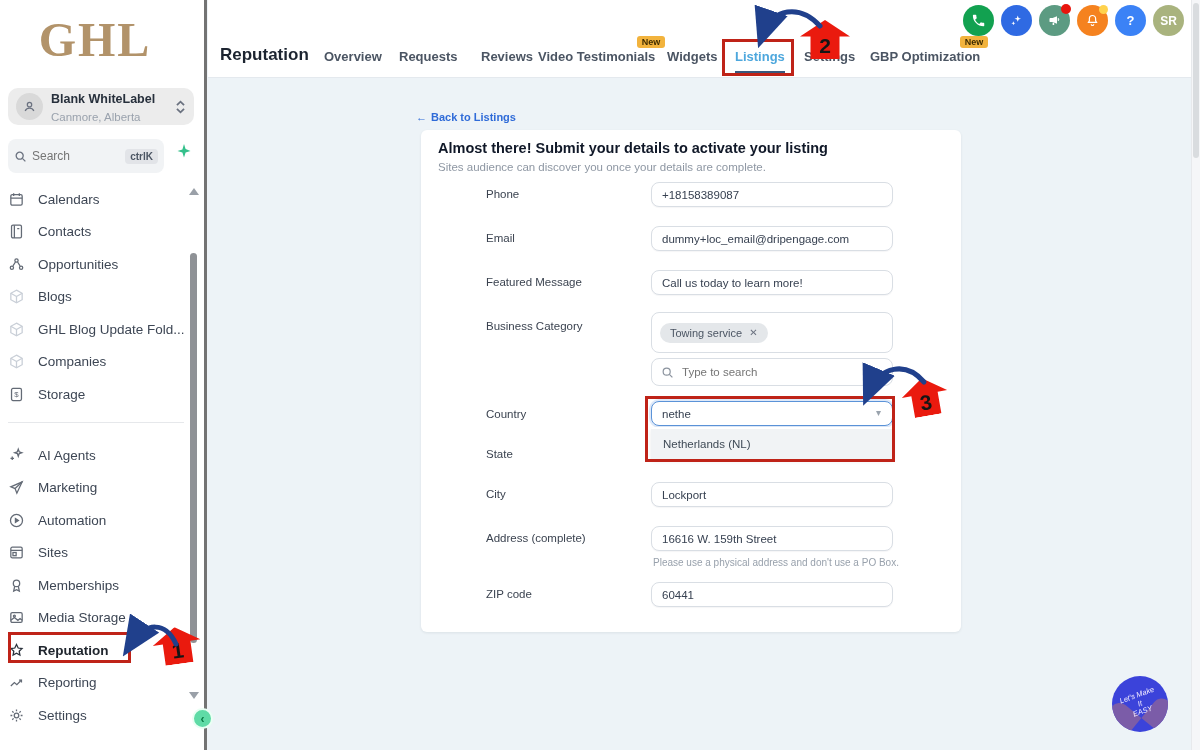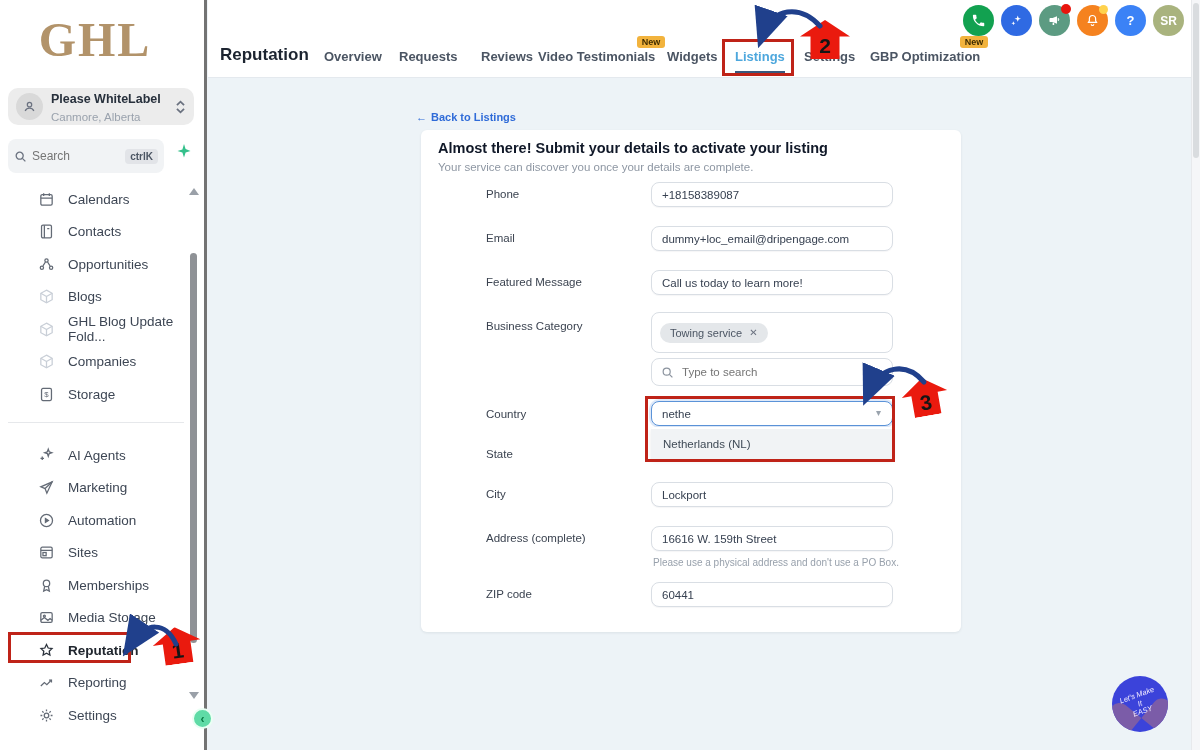--- a/index.html
+++ b/index.html
@@ -21,21 +21,21 @@
   .account .loc { font-size:11.5px; color:#9aa2ad; line-height:13px; white-space:nowrap; }
   .srchbox { position:absolute; left:8px; top:139px; width:156px; height:25px; background:#f1f3f5;
              border-radius:8px; display:flex; align-items:center; padding:17px 6px; }
   .srchbox input { border:none; outline:none; background:transparent; font-size:12px; color:#6b7280;
                    width:86px; margin-left:5px; font-family:inherit; }
   .kbd { background:#e2e4e8; border-radius:4px; font-size:10px; font-weight:bold; color:#4b5563;
          padding:2px 5px; margin-left:auto; }
   .spark-btn { position:absolute; left:176px; top:143px; width:18px; height:18px; cursor:pointer; }
   .nav { position:absolute; left:0; width:190px; list-style:none; }
   .nav.n1 { top:183px; } .nav.n2 { top:439px; }
-  .nav li { height:32.5px; display:flex; align-items:center; padding-left:38px; cursor:pointer; }
+  .nav li { height:32.5px; display:flex; align-items:center; padding-left:8px; cursor:pointer; }
   .nav li .ic { width:17px; height:17px; margin-right:13px; color:#646b76; flex:0 0 17px; }
   .nav li .ic.faded { color:#c9cfd7; }
   .nav li span.lbl { font-size:13.5px; color:#3d4654; }
   .nav li.hl span.lbl { font-weight:bold; color:#20262e; }
   .sb-divider { position:absolute; left:8px; top:422px; width:176px; height:1px; background:#e6e8eb; }
   .sb-scroll-up, .sb-scroll-dn { position:absolute; left:189px; width:0; height:0;
       border-left:5px solid transparent; border-right:5px solid transparent; }
   .sb-scroll-up { top:188px; border-bottom:7px solid #9aa0a8; }
   .sb-scroll-dn { top:692px; border-top:7px solid #9aa0a8; }
   .sb-thumb { position:absolute; left:190px; top:253px; width:7px; height:390px; background:#8f9296;
@@ -124,21 +124,21 @@
   <div class="logo">GHL</div>
 
   <div class="account">
     <span class="av">
       <svg width="15" height="15" viewBox="0 0 24 24" fill="none" stroke="currentColor" stroke-width="2">
           <circle cx="12" cy="9" r="3.5"></circle>
           <path d="M5 19c1.5-3 4-4.5 7-4.5s5.5 1.5 7 4.5"></path>
         </svg>
     </span>
     <span class="meta">
-      <span class="nm">Please WhiteLabel</span>
+      <span class="nm">Blank WhiteLabel</span>
       <span class="loc">Canmore, Alberta</span>
     </span>
     <span>
       <svg width="11" height="16" viewBox="0 0 12 18" fill="none" stroke="#6b7280" stroke-width="2">
           <path d="M2 7l4-4 4 4"></path>
           <path d="M2 11l4 4 4-4"></path>
         </svg>
     </span>
   </div>
 
@@ -382,21 +382,21 @@
 </div>
 
 <div class="content">
   <div class="backlink">
     <span>←</span>
     <span>Back to Listings</span>
   </div>
 
   <div class="card">
     <div class="ttl">Almost there! Submit your details to activate your listing</div>
-    <div class="sub">Your service can discover you once your details are complete.</div>
+    <div class="sub">Sites audience can discover you once your details are complete.</div>
 
     <span class="flabel" style="top:58px">Phone</span>
     <input class="finput" style="top: 52px;" value="+18158389087">
 
     <span class="flabel" style="top:102px">Email</span>
     <input class="finput" style="top: 96px;" value="dummy+loc_email@dripengage.com">
 
     <span class="flabel" style="top:146px">Featured Message</span>
     <input class="finput" style="top: 140px;" value="Call us today to learn more!">
 

